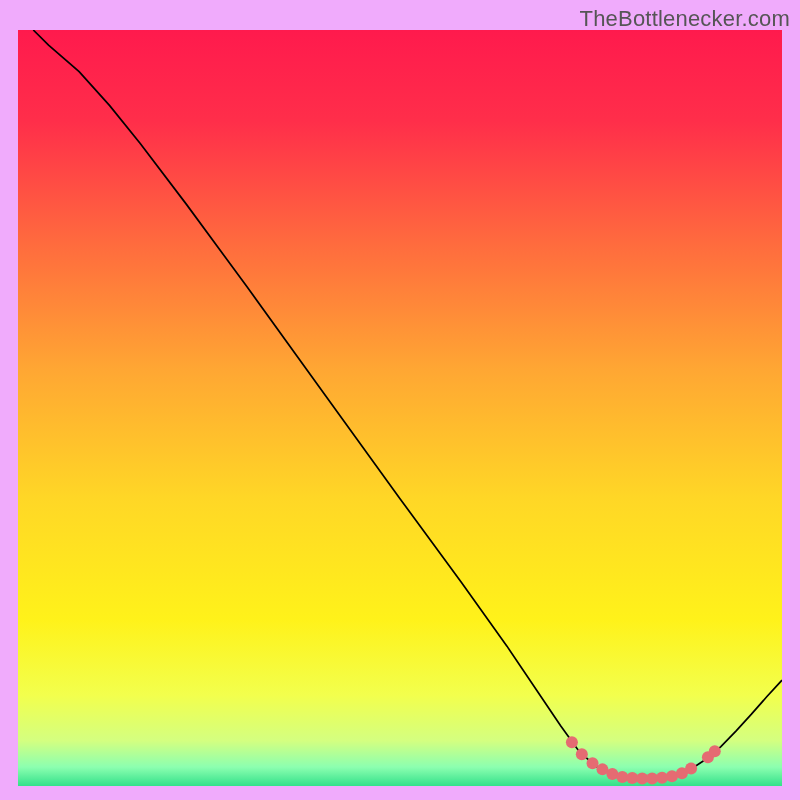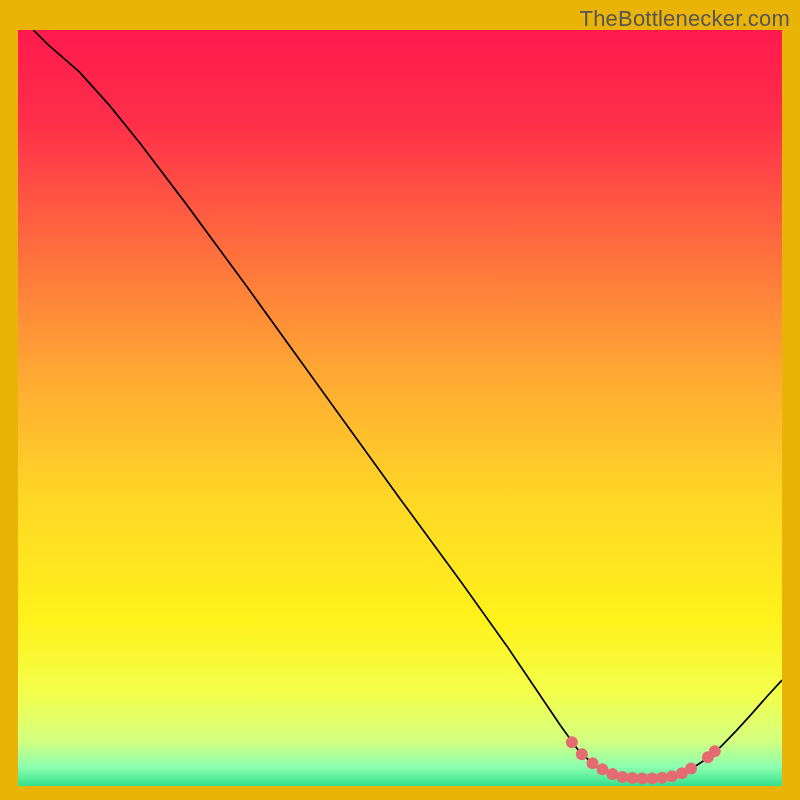--- a/index.html
+++ b/index.html
@@ -8,21 +8,21 @@
     width: 800px;
     height: 800px;
     background: #000;
     overflow: hidden;
     font-family: Arial, Helvetica, sans-serif;
   }
   .frame {
     position: relative;
     width: 800px;
     height: 800px;
-    background: #eab308;
+    background: #f0abfc;
   }
   .watermark {
     position: absolute;
     top: 6px;
     right: 10px;
     color: #555;
     font-size: 22px;
     font-weight: 500;
     letter-spacing: 0.2px;
     user-select: none;

